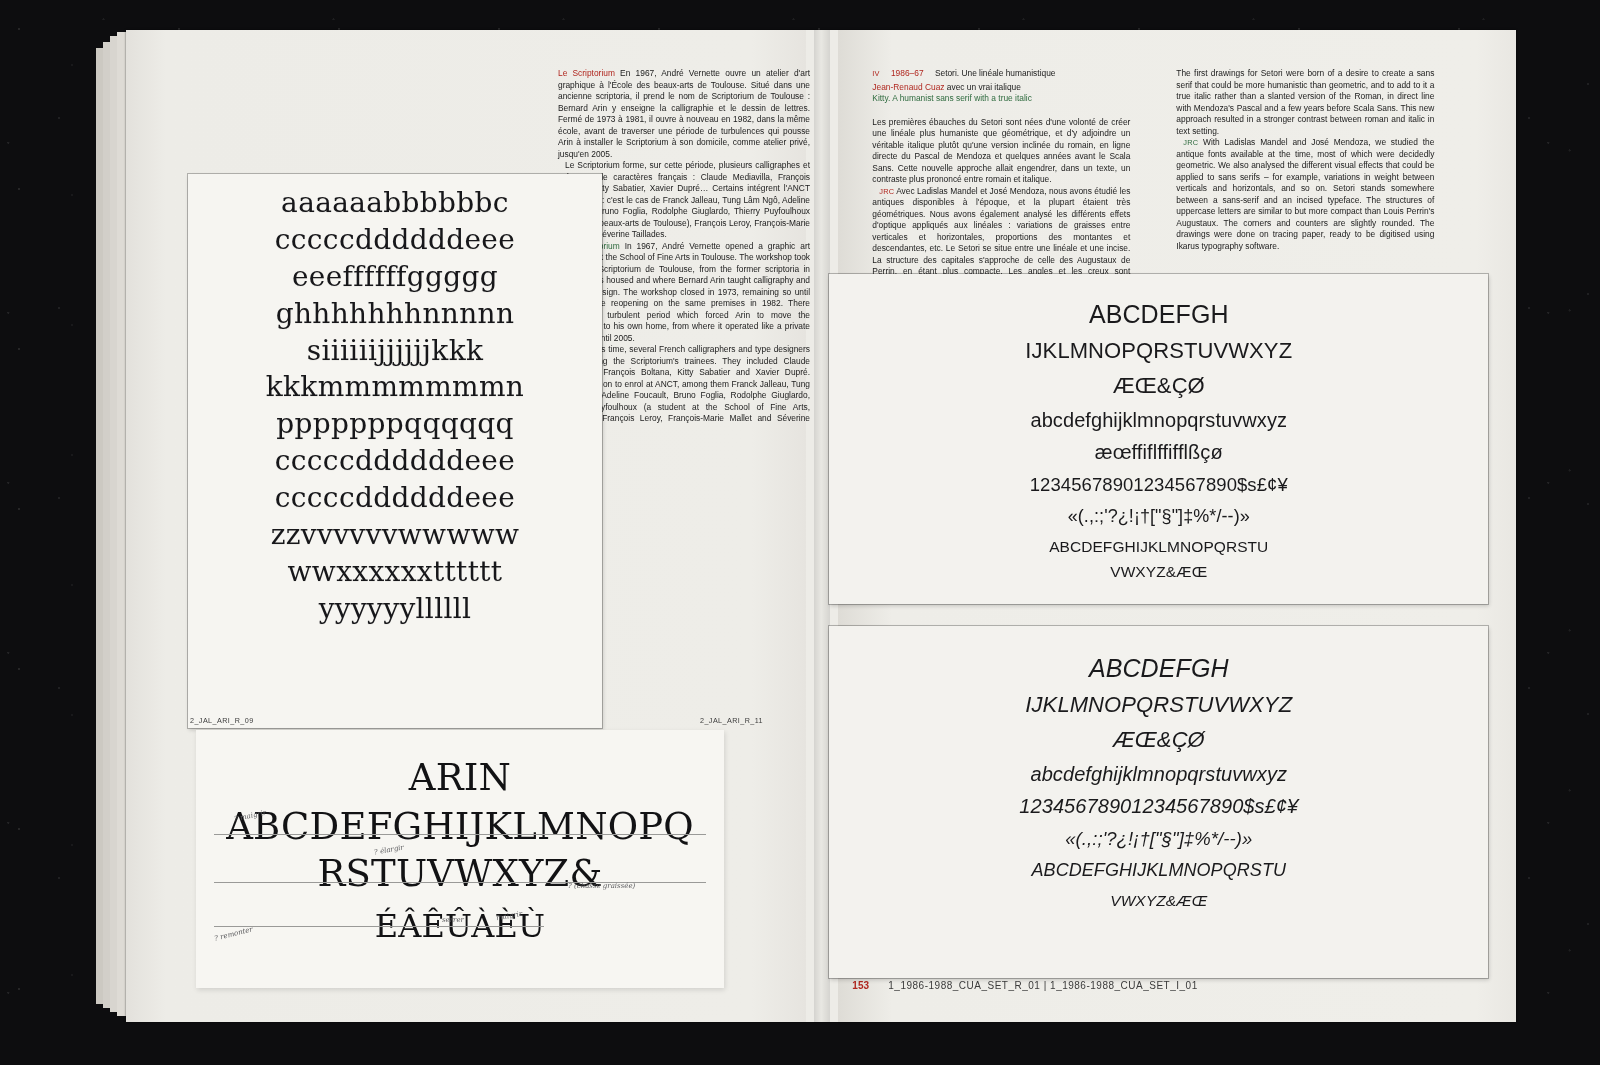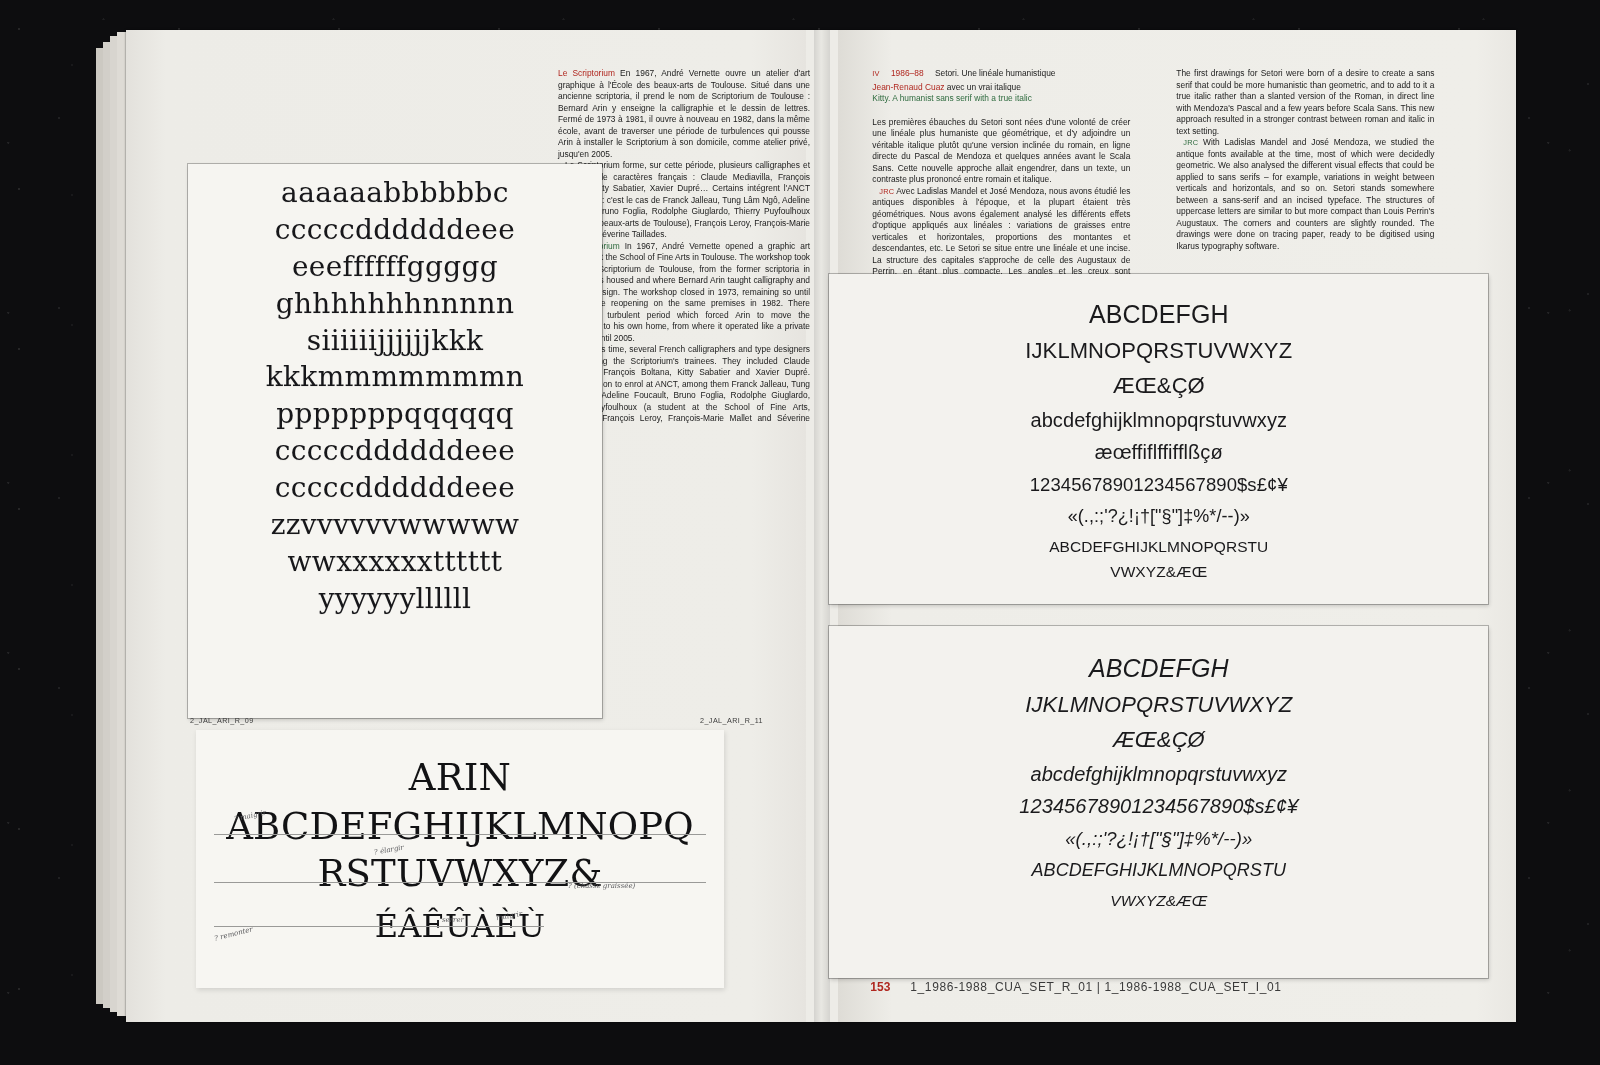--- a/index.html
+++ b/index.html
@@ -91,39 +91,38 @@
 
   
   .caption {
     position: absolute;
     font-size: 7.2px;
     letter-spacing: 0.06em;
     color: #3b3b3b;
   }
   .folio {
     position: absolute;
-    font-size: 12px;
+    font-size: 10px;
     letter-spacing: 0.05em;
     color: #3b3b3b;
-    margin-left: 18px;
   }
   .folio-num { color: #b0271f; font-weight: bold; letter-spacing: 0; }
 
   
   .plate {
     position: absolute;
     background: #f4f3ef;
     box-shadow: 0 0 0 1px rgba(0,0,0,0.25), 1px 2px 4px rgba(0,0,0,0.18);
     overflow: hidden;
   }
   .plate.noborder { box-shadow: 1px 2px 5px rgba(0,0,0,0.12); }
 
   
   #glyph-grid {
-    left: 62px; top: 134px; width: 414px; height: 540px;
+    left: 62px; top: 144px; width: 414px; height: 540px;
     background: #f6f5f1;
     padding: 14px 0 0 0;
   }
   #glyph-grid .row {
     font-family: "DejaVu Serif", serif;
     font-size: 28px;
     letter-spacing: 0.012em;
     text-align: center;
     color: #17171a;
     line-height: 1.05;
@@ -261,21 +260,21 @@
         <div class="pencil" style="left:300px; top:182px; transform:rotate(-10deg);">maigrir</div>
         <div class="pencil" style="left:18px; top:200px; transform:rotate(-14deg);">? remonter</div>
       </div>
     </div>
 
     <div class="page right">
 
       <div class="col" style="left:34px; top:38px; width:258px;">
         <p style="margin-bottom:2px;">
           <span class="red sc">IV</span>
-          <span class="red" style="margin-left:9px;">1986–88</span>
+          <span class="red" style="margin-left:9px;">1986–67</span>
           <span style="margin-left:9px;">Setori. Une linéale humanistique</span>
         </p>
         <p>
           <span class="red">Jean-Renaud Cuaz</span><span> avec un vrai italique</span>
         </p>
         <p style="margin-bottom:12px;">
           <span class="green">Kitty.</span><span class="green"> A humanist sans serif with a true italic</span>
         </p>
         <p>Les premières ébauches du Setori sont nées d'une volonté de créer une linéale plus humaniste que géométrique, et d'y adjoindre un véritable italique plutôt qu'une version inclinée du romain, en ligne directe du Pascal de Mendoza et quelques années avant le Scala Sans. Cette nouvelle approche allait engendrer, dans un texte, un contraste plus prononcé entre romain et italique.</p>
         <p class="indent">

